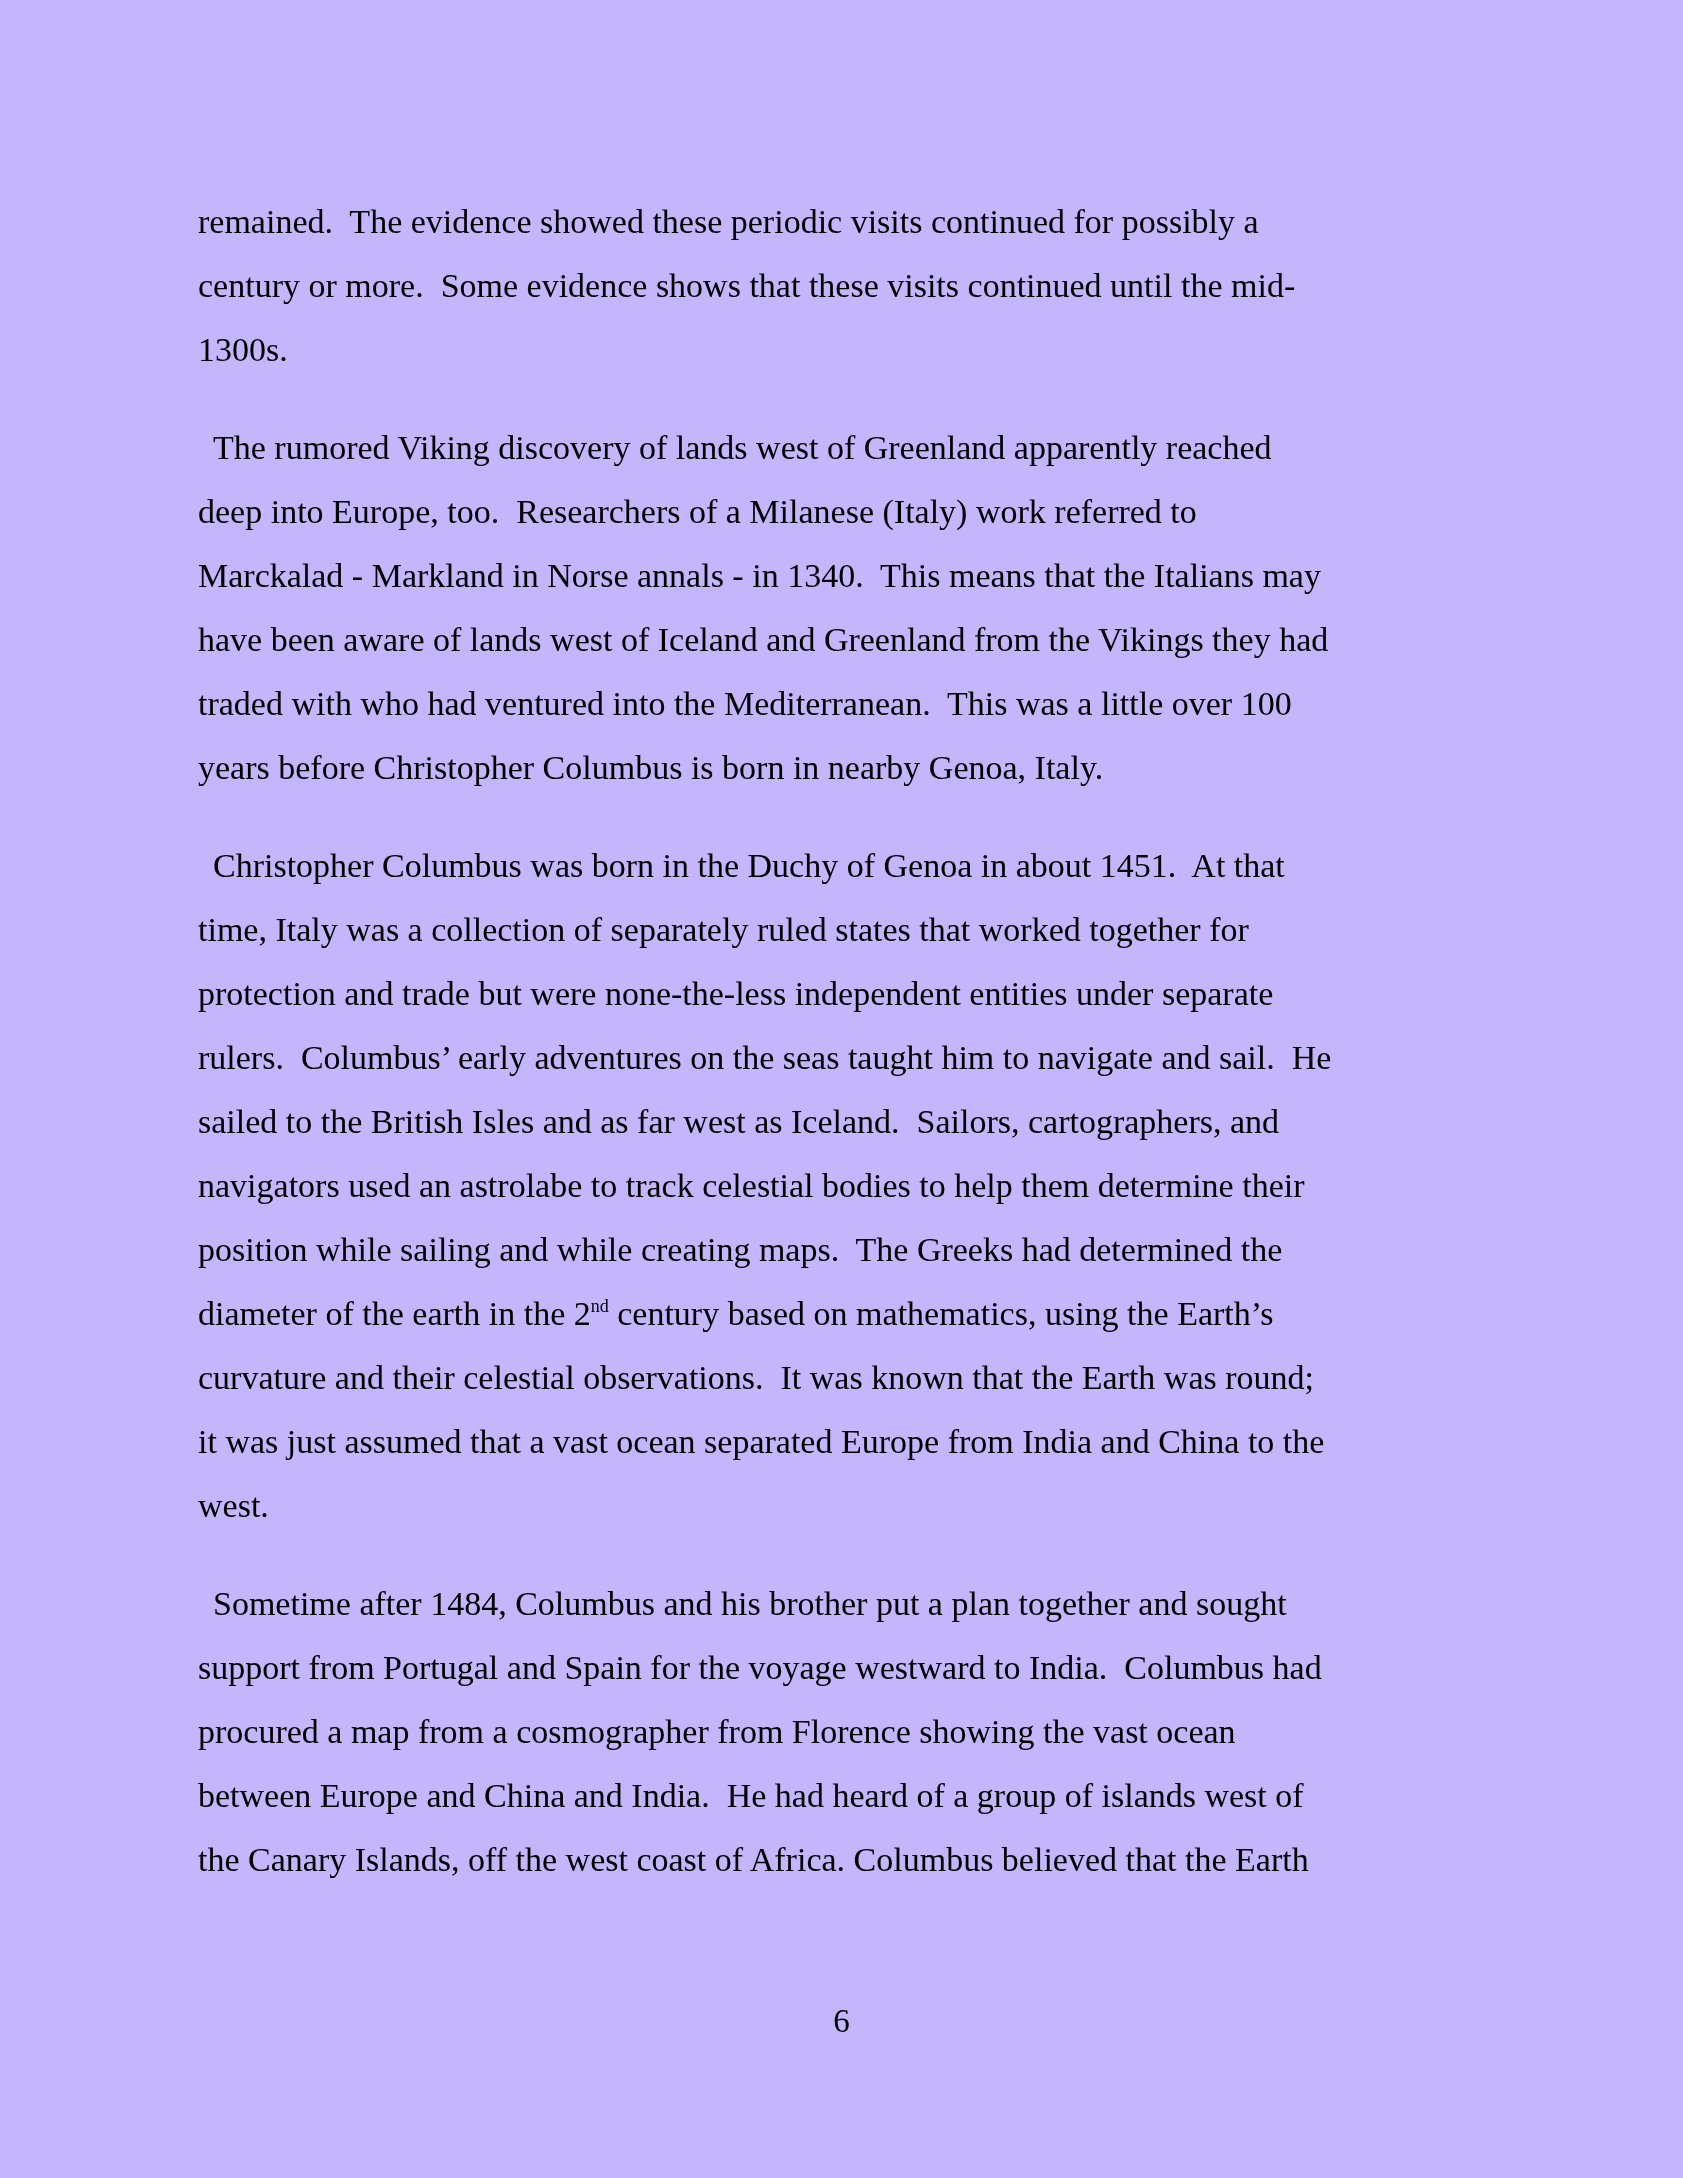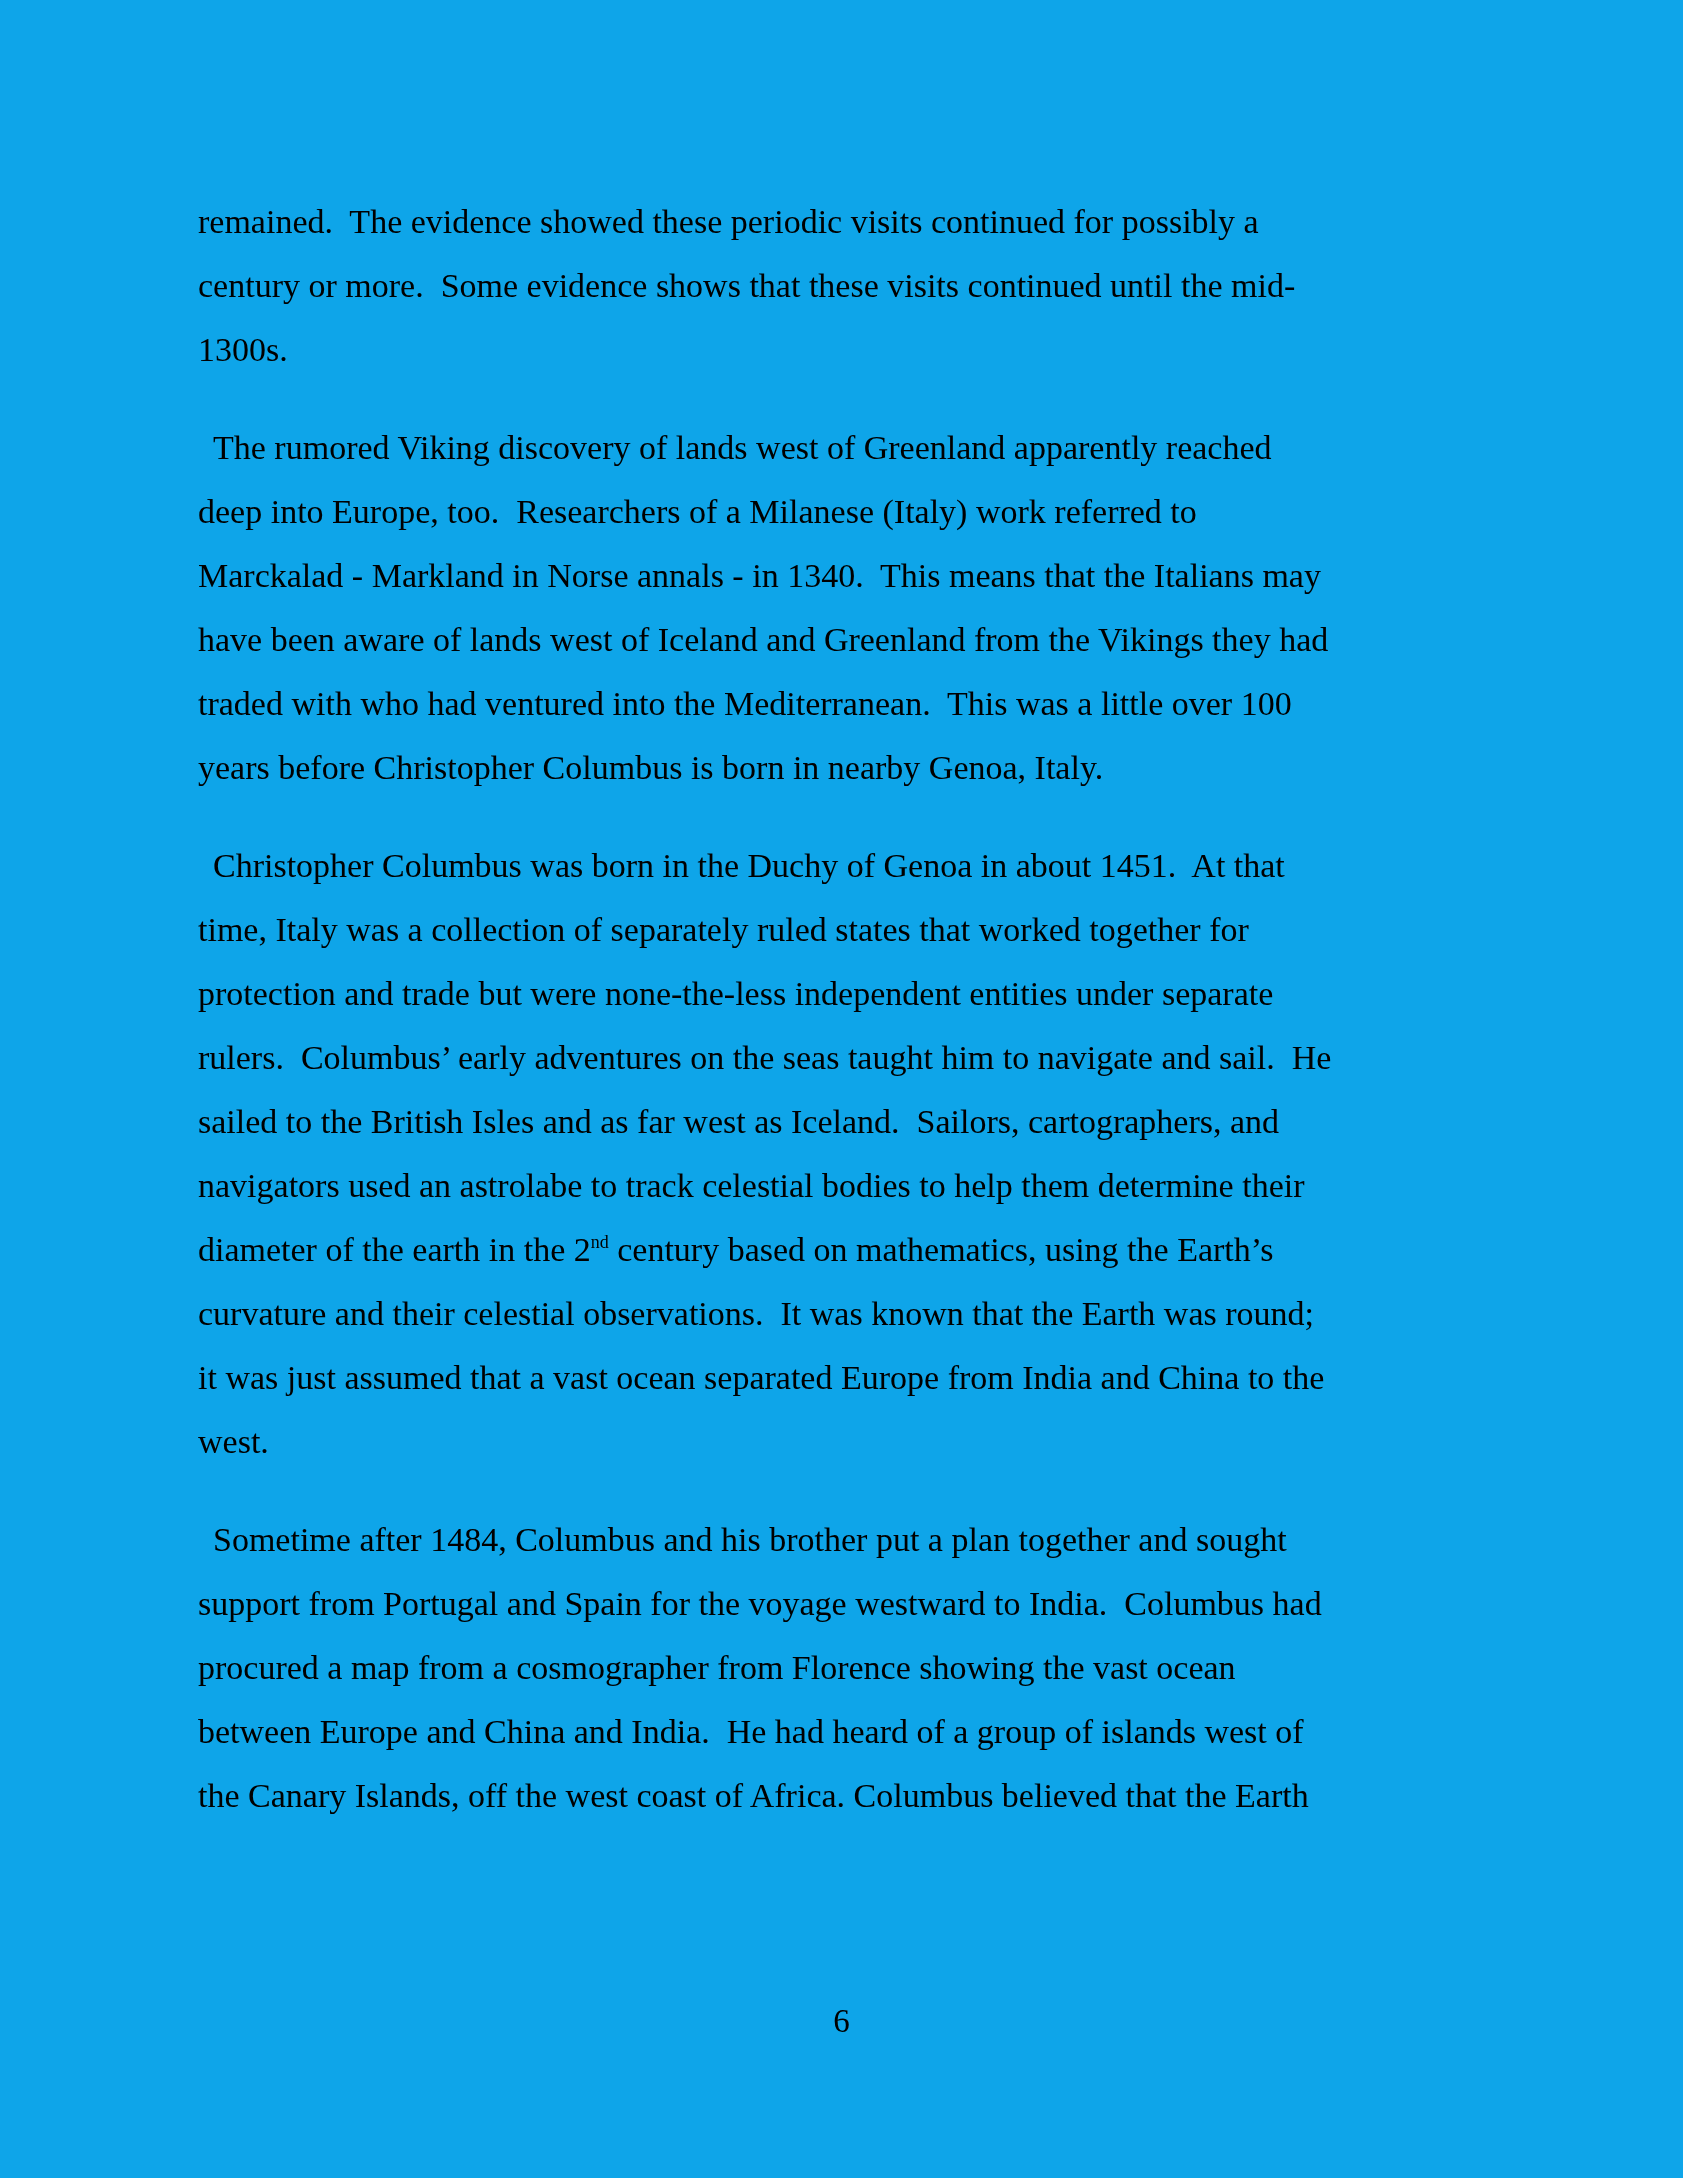--- a/index.html
+++ b/index.html
@@ -5,21 +5,21 @@
 <style>
   html, body {
     margin: 0;
     padding: 0;
     background: #ffffff;
   }
   .page {
     position: relative;
     width: 1683px;
     height: 2178px;
-    background: #0ea5e9;
+    background: #c4b5fd;
     font-family: "Liberation Serif", "DejaVu Serif", serif;
     color: #000000;
     overflow: hidden;
   }
   .content {
     position: absolute;
     left: 198px;
     top: 190px;
     width: 1307px;
   }
@@ -73,20 +73,21 @@
       <div class="line">years before Christopher Columbus is born in nearby Genoa, Italy.</div>
     </div>
 
     <div class="para indent">
       <div class="line">Christopher Columbus was born in the Duchy of Genoa in about 1451.  At that</div>
       <div class="line">time, Italy was a collection of separately ruled states that worked together for</div>
       <div class="line">protection and trade but were none-the-less independent entities under separate</div>
       <div class="line">rulers.  Columbus’ early adventures on the seas taught him to navigate and sail.  He</div>
       <div class="line">sailed to the British Isles and as far west as Iceland.  Sailors, cartographers, and</div>
       <div class="line">navigators used an astrolabe to track celestial bodies to help them determine their</div>
+      <div class="line">position while sailing and while creating maps.  The Greeks had determined the</div>
       <div class="line"><span>diameter of the earth in the 2</span><span class="sup">nd</span><span> century based on mathematics, using the Earth’s</span></div>
       <div class="line">curvature and their celestial observations.  It was known that the Earth was round;</div>
       <div class="line">it was just assumed that a vast ocean separated Europe from India and China to the</div>
       <div class="line">west.</div>
     </div>
 
     <div class="para indent">
       <div class="line">Sometime after 1484, Columbus and his brother put a plan together and sought</div>
       <div class="line">support from Portugal and Spain for the voyage westward to India.  Columbus had</div>
       <div class="line">procured a map from a cosmographer from Florence showing the vast ocean</div>

